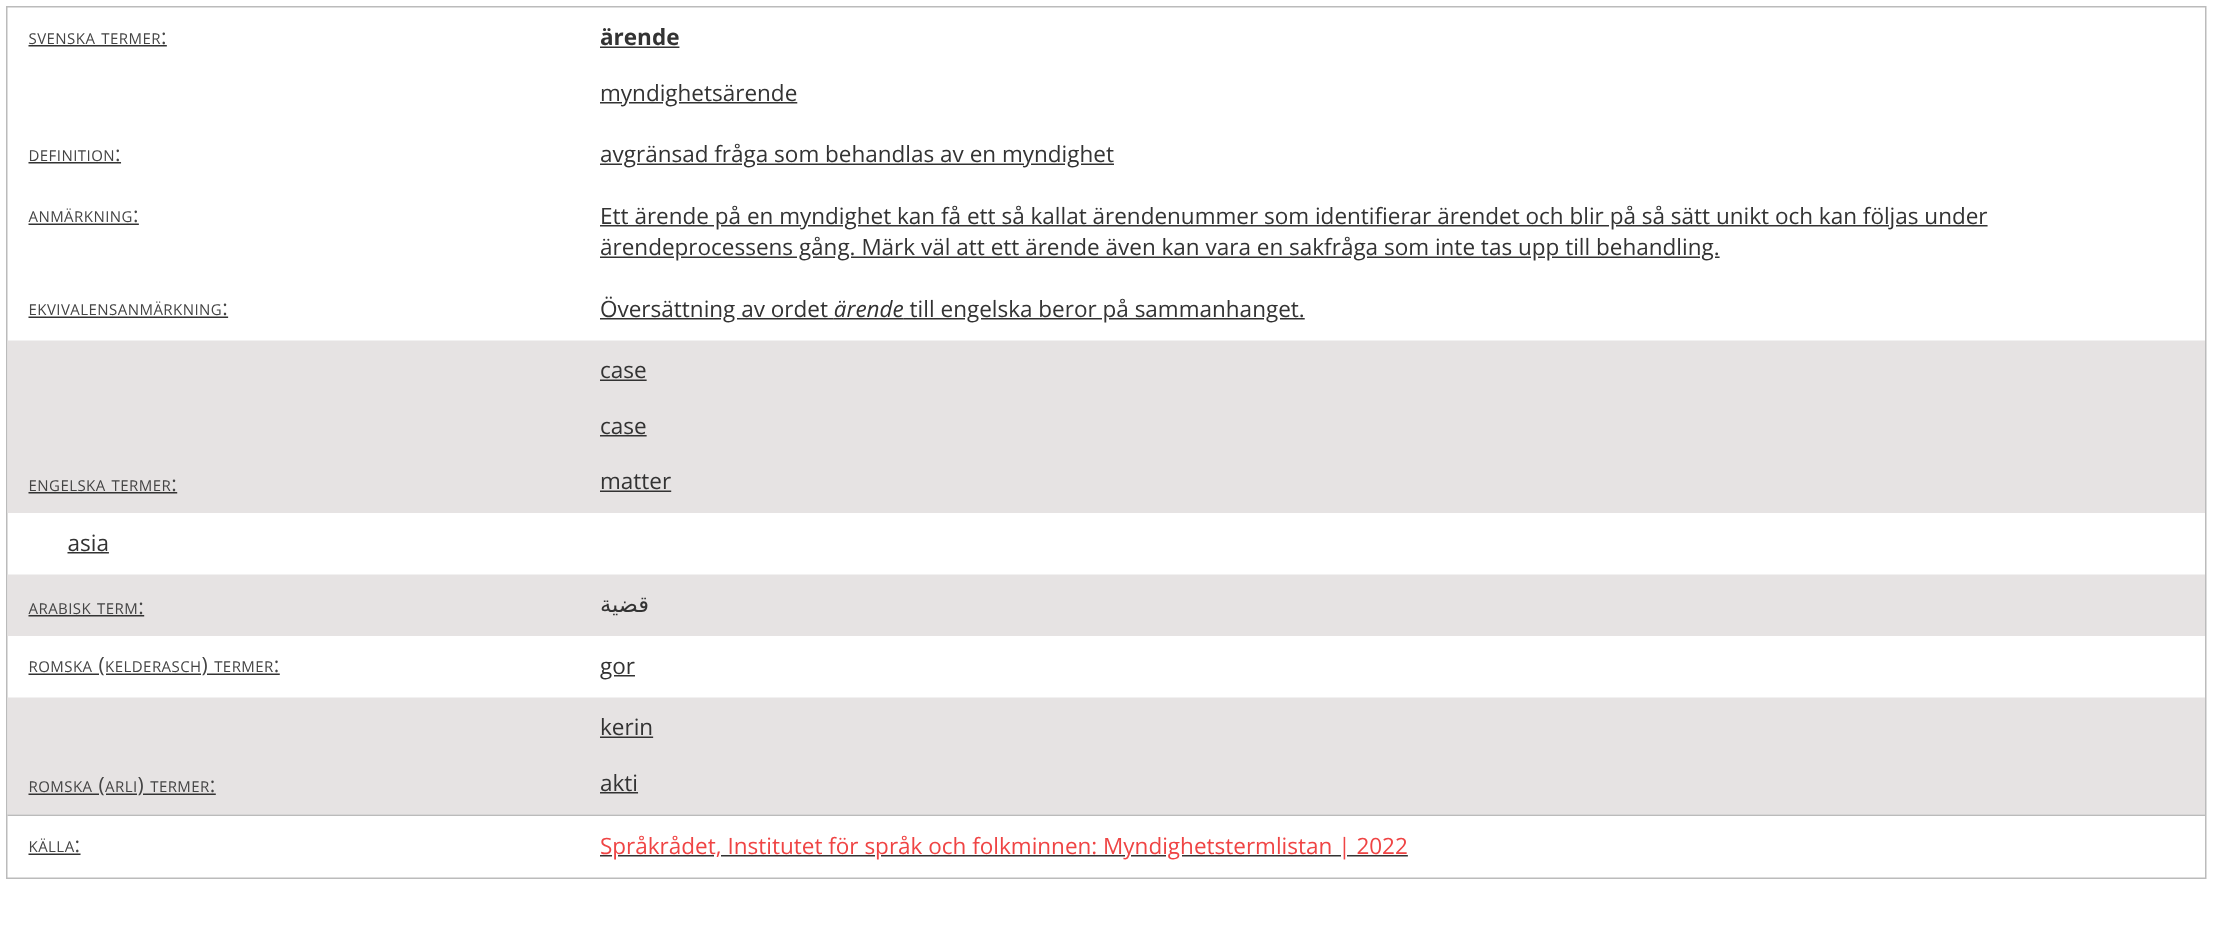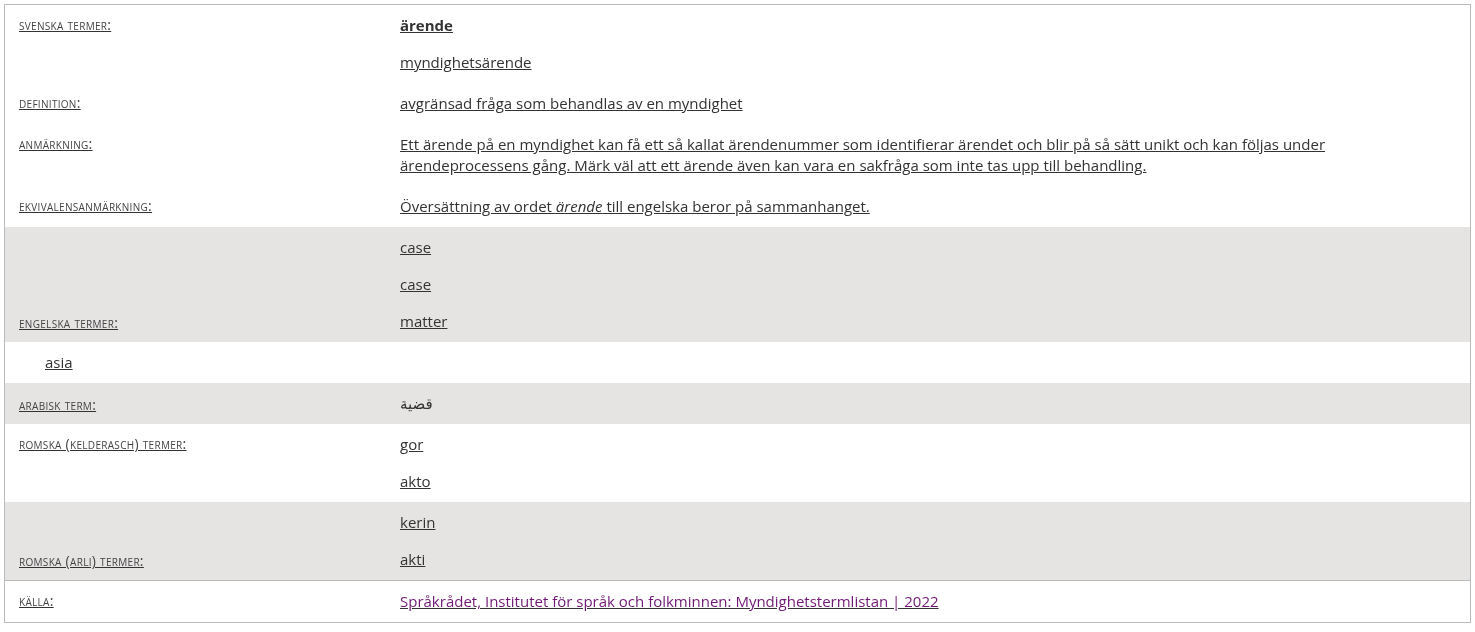--- a/index.html
+++ b/index.html
@@ -38,21 +38,21 @@
     margin-left: 40px;
   }
   .value-cell .term-line {
     padding: 0 0 8px 0;
   }
   .value-cell .term-line:last-child { padding-bottom: 0; }
   .value-cell .term-line.spaced { padding-top: 8px; }
   .bold { font-weight: 700; }
   .italic { font-style: italic; }
   .source-link {
-    color: #701a75;
+    color: #ef4444;
   }
   .divider {
     border-top: 1px solid #bbb;
   }
   .rtl { direction: rtl; text-align: left; unicode-bidi: bidi-override; display:inline-block; }
 </style>
 </head>
 <body>
 
 <div class="card">
@@ -95,21 +95,20 @@
 
   <div class="row shaded">
     <div class="label-cell">arabisk term:</div>
     <div class="value-cell"><span class="rtl">قضية</span></div>
   </div>
 
   <div class="row">
     <div class="label-cell">romska (kelderasch) termer:</div>
     <div class="value-cell">
       <div class="term-line">gor</div>
-      <div class="term-line spaced">akto</div>
     </div>
   </div>
 
   <div class="row shaded">
     <div class="label-cell">romska (arli) termer:</div>
     <div class="value-cell">
       <div class="term-line">kerin</div>
       <div class="term-line spaced">akti</div>
     </div>
   </div>

